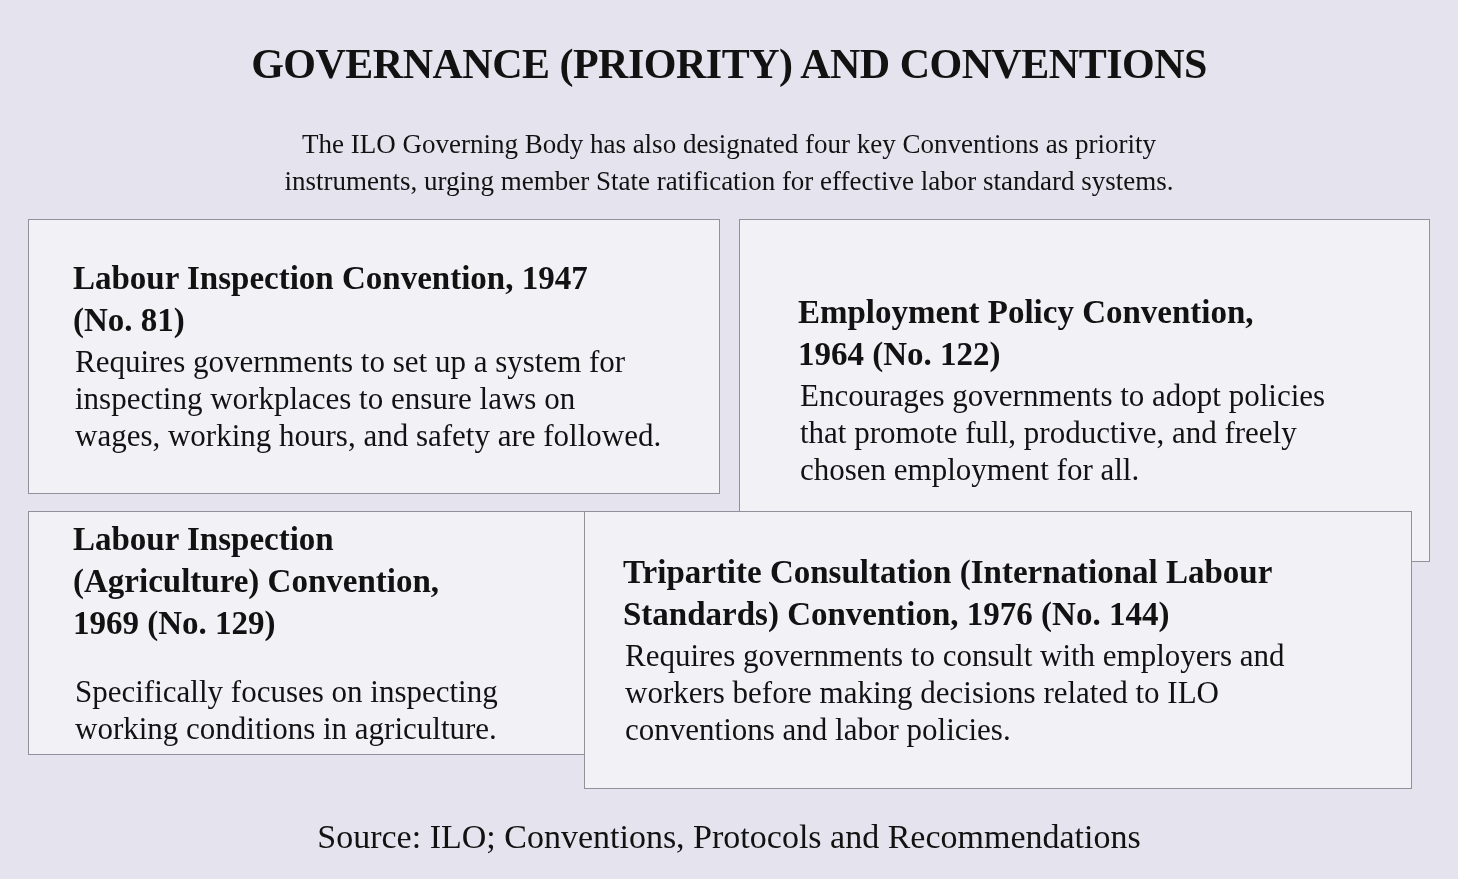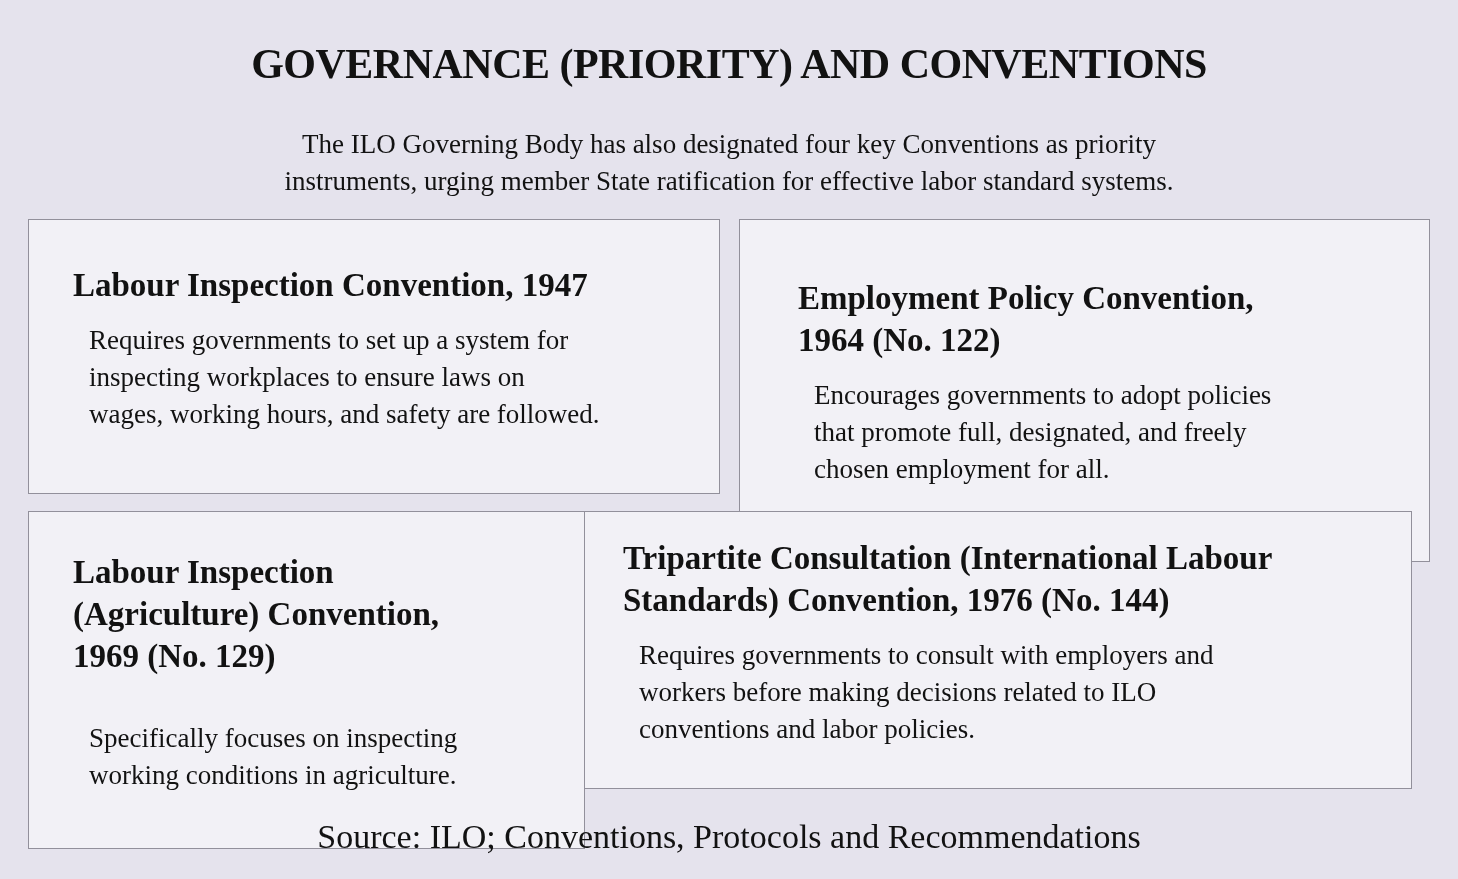--- a/index.html
+++ b/index.html
@@ -48,32 +48,32 @@
     position: absolute;
     background: var(--card-bg);
     border: 1.5px solid var(--card-border);
     display: flex;
     flex-direction: column;
     justify-content: center;
     padding-right: 12px;
   }
   .card-1 { left: 28px;  top: 219px; width: 692px; height: 275px; padding-left: 44px; }
   .card-2 { left: 739px; top: 219px; width: 691px; height: 343px; padding-left: 58px; }
-  .card-3 { left: 28px;  top: 511px; width: 557px; height: 338px; padding-left: 44px; gap: 27px; }
+  .card-3 { left: 28px;  top: 511px; width: 557px; height: 244px; padding-left: 44px; gap: 27px; }
   .card-4 { left: 584px; top: 511px; width: 828px; height: 278px; padding-left: 38px; }
 
   .card-title {
     margin: 0;
     font-size: 33px;
     font-weight: 700;
     line-height: 42px;
   }
   .card-body {
-    margin: 16px;
-    font-size: 27px;
+    margin: 2px;
+    font-size: 31px;
     line-height: 37px;
   }
   .card-title span, .card-body span {
     display: block;
     white-space: nowrap;
   }
 
   .source {
     position: absolute;
     top: 818px;
@@ -91,36 +91,37 @@
   <h1 class="title">GOVERNANCE (PRIORITY) AND CONVENTIONS</h1>
 
   <div class="subtitle">
     <span>The ILO Governing Body has also designated four key Conventions as priority</span>
     <span>instruments, urging member State ratification for effective labor standard systems.</span>
   </div>
 
   <section class="card card-1">
     <h2 class="card-title">
       <span>Labour Inspection Convention, 1947</span>
+      <span>(No. 81)</span>
     </h2>
     <p class="card-body">
       <span>Requires governments to set up a system for</span>
       <span>inspecting workplaces to ensure laws on</span>
       <span>wages, working hours, and safety are followed.</span>
     </p>
   </section>
 
   <section class="card card-2">
     <h2 class="card-title">
       <span>Employment Policy Convention,</span>
       <span>1964 (No. 122)</span>
     </h2>
     <p class="card-body">
       <span>Encourages governments to adopt policies</span>
-      <span>that promote full, designated, and freely</span>
+      <span>that promote full, productive, and freely</span>
       <span>chosen employment for all.</span>
     </p>
   </section>
 
   <section class="card card-3">
     <h2 class="card-title">
       <span>Labour Inspection</span>
       <span>(Agriculture) Convention,</span>
       <span>1969 (No. 129)</span>
     </h2>

